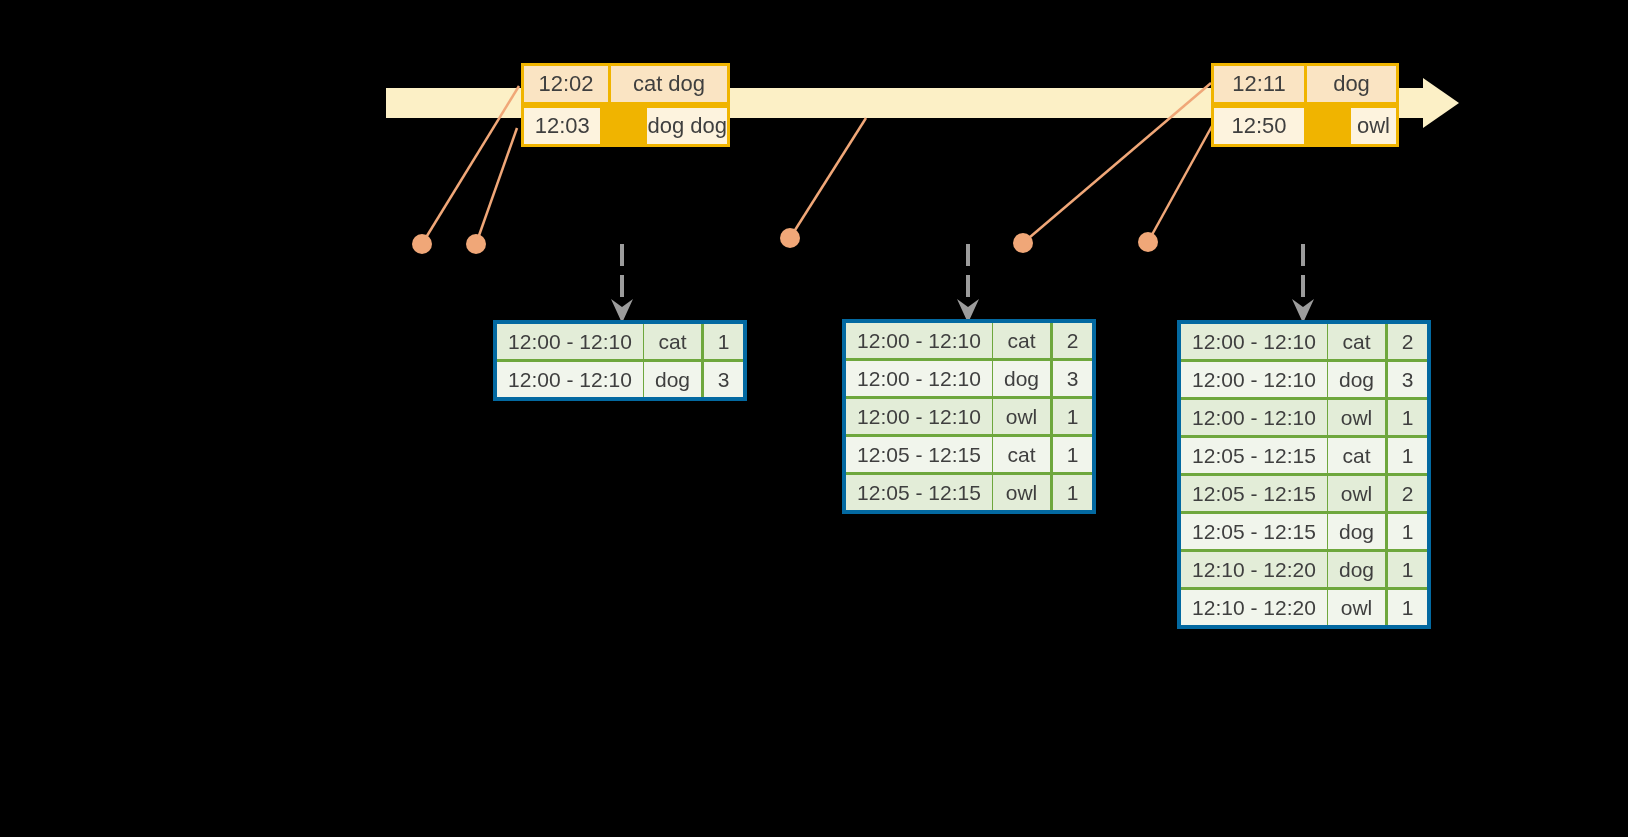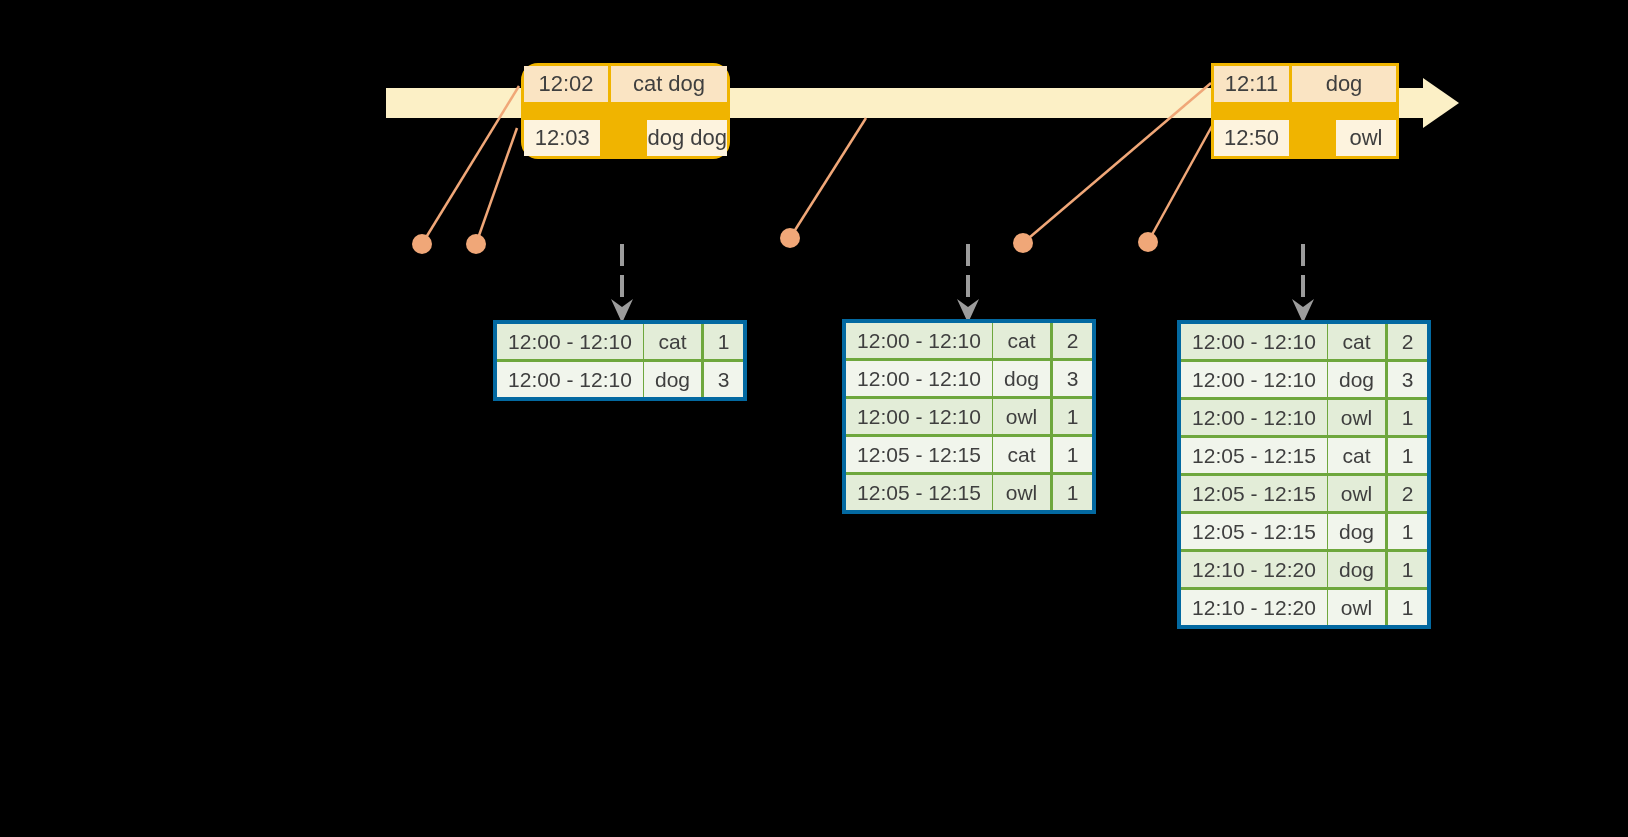--- a/index.html
+++ b/index.html
@@ -16,30 +16,30 @@
 
   
   .event-box {
     position: absolute;
     border: 3px solid #F0B400;
     background: #F0B400;
     display: flex;
     flex-direction: column;
   }
   .ev-row { display: flex; height: 36px; }
-  .ev-row + .ev-row { margin-top: 18px; gap: 44px; }
+  .ev-row + .ev-row { margin-top: 6px; gap: 44px; }
   .ev-row:nth-of-type(odd)  .ev-cell { background: #FAE4C3; }
   .ev-row:nth-of-type(even) .ev-cell { background: #FDF3DE; }
   .ev-cell {
     display: flex; align-items: center; justify-content: center;
     font-size: 22px; line-height: 36px; white-space: nowrap;
   }
   .ev-time  { width: 84px; }
   .ev-words { flex: 1; margin-left: 3px; }
-  .event-box.narrow .ev-time { width: 75px; }
+  .event-box.narrow .ev-time { width: 90px; }
 
   
   .result-table {
     position: absolute;
     width: 254px;
     border: 4px solid #0369a1;
     background: #6EA73D;
     display: flex;
     flex-direction: column;
     box-sizing: border-box;
@@ -85,21 +85,21 @@
     <g stroke="#9C9C9C" fill="#9C9C9C">
       <line x1="622" y1="244" x2="622" y2="300" stroke-width="4" stroke-dasharray="22 9"></line>
       <polygon points="611,299 622,307 633,299 622,323" stroke="none"></polygon>
       <line x1="968" y1="244" x2="968" y2="300" stroke-width="4" stroke-dasharray="22 9"></line>
       <polygon points="957,299 968,307 979,299 968,323" stroke="none"></polygon>
       <line x1="1303" y1="244" x2="1303" y2="300" stroke-width="4" stroke-dasharray="22 9"></line>
       <polygon points="1292,299 1303,307 1314,299 1303,323" stroke="none"></polygon>
     </g>
   </svg>
 
-  <div class="event-box" style="left:521px; top:63px; width:203px;border-radius:17px;">
+  <div class="event-box" style="left:521px; top:63px; width:203px;">
 
       <div class="ev-row">
         <div class="ev-cell ev-time">12:02</div>
         <div class="ev-cell ev-words">cat dog</div>
       </div>
 
       <div class="ev-row">
         <div class="ev-cell ev-time">12:03</div>
         <div class="ev-cell ev-words">dog dog</div>
       </div>

